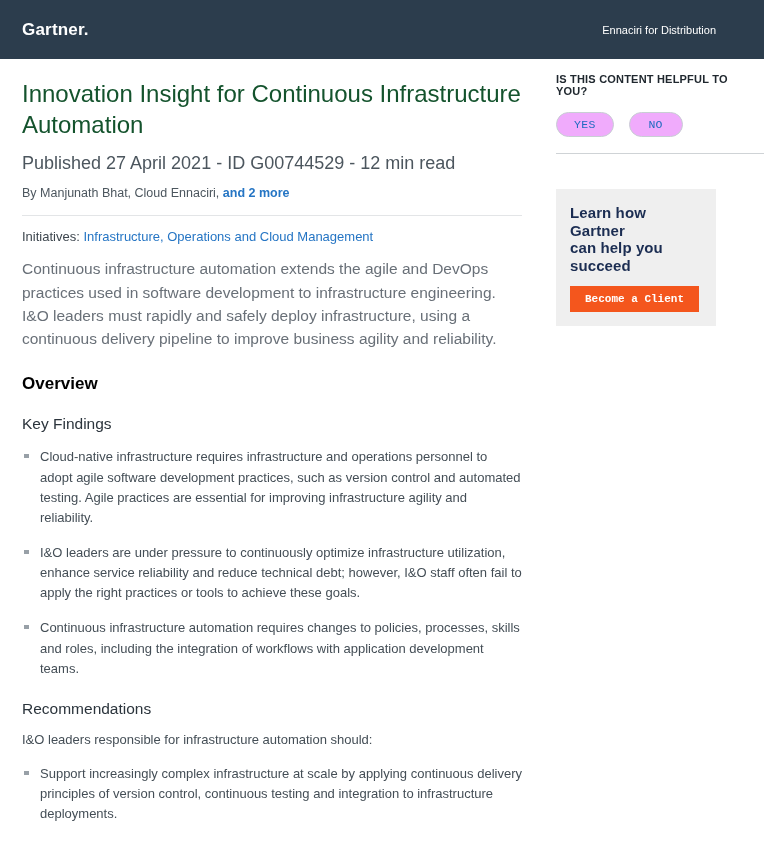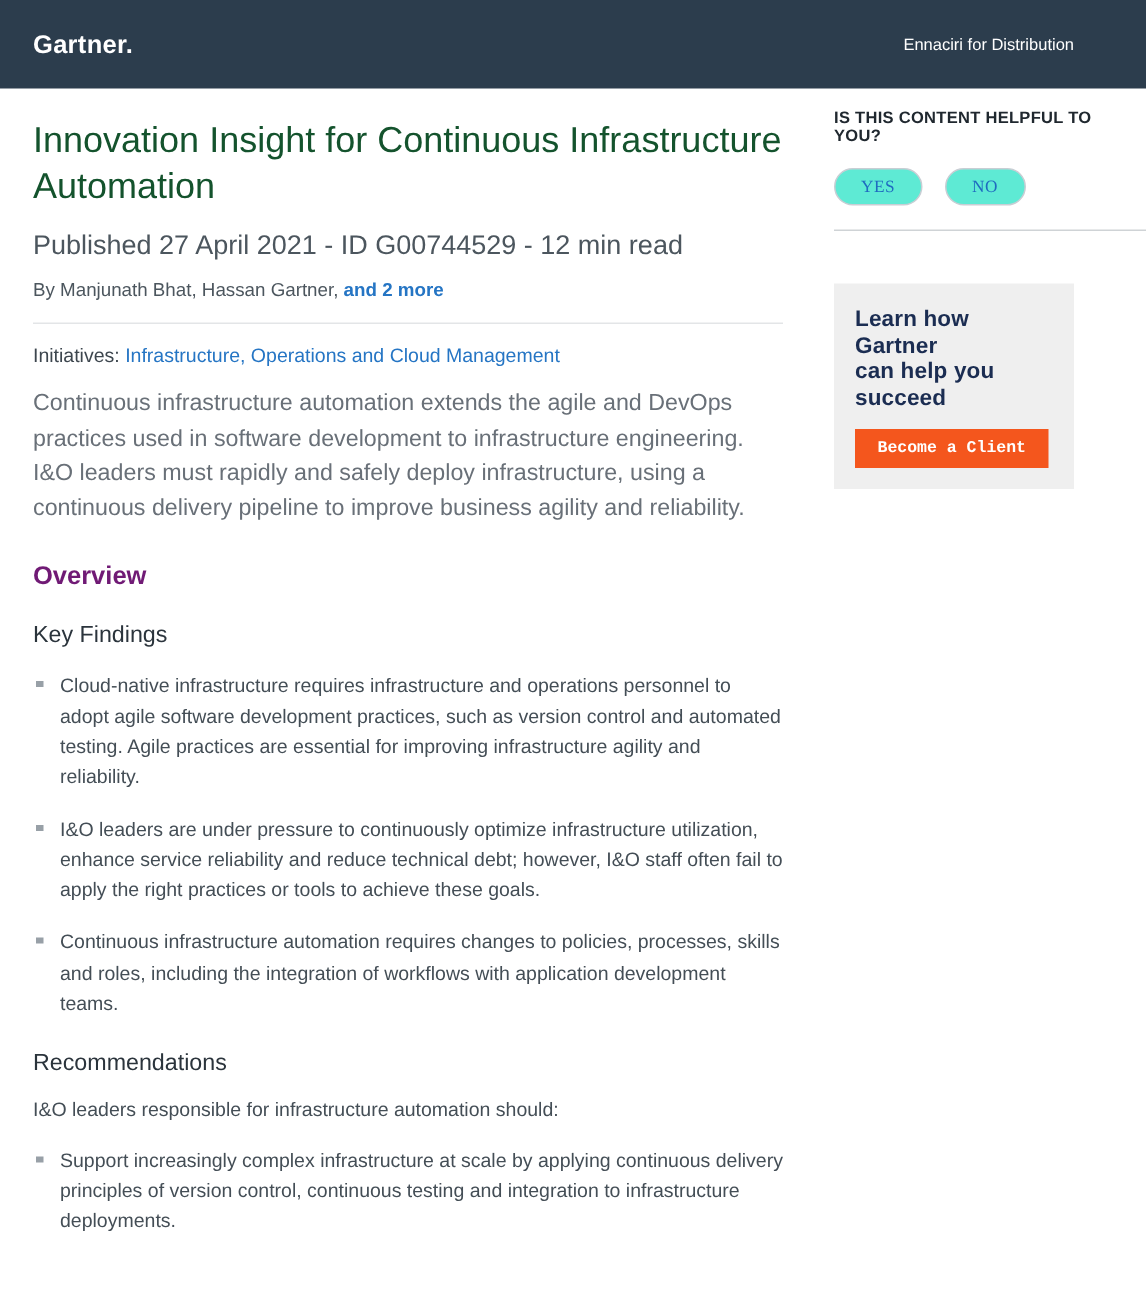--- a/index.html
+++ b/index.html
@@ -84,21 +84,21 @@
   .summary {
     margin-top: 13px;
     font-size: 15.5px;
     line-height: 1.5;
     color: #697078;
   }
   h2.section {
     margin: 24px 0 0 0;
     font-size: 17px;
     font-weight: 700;
-    color: #701a75;
+    color: #000000;
   }
   h3.subsection {
     margin: 21px 0 0 0;
     font-size: 15.5px;
     font-weight: 500;
     color: #2b343c;
   }
   .para {
     margin-top: 12px;
     font-size: 13px;
@@ -134,23 +134,23 @@
     letter-spacing: 0.2px;
     color: #20282f;
   }
   .feedback-buttons { margin-top: 15px; display: flex; gap: 15px; }
   .pill-btn {
     min-width: 54px;
     height: 25px;
     padding: 0 17px;
     border: 1px solid #c8ced4;
     border-radius: 13px;
-    background: #5eead4;
+    background: #f0abfc;
     color: #1f6bc0;
-    font-family: Liberation Serif, serif;
+    font-family: Liberation Mono, monospace;
     font-size: 11.5px;
     letter-spacing: 0.3px;
     cursor: pointer;
     display: inline-flex;
     align-items: center;
     justify-content: center;
   }
   .aside-rule {
     border: none;
     border-top: 1px solid #cfd3d6;
@@ -191,21 +191,21 @@
 </header>
 
 <div class="layout">
 
   <main class="main">
     <h1 class="title">Innovation Insight for Continuous Infrastructure Automation</h1>
 
     <div class="meta">Published 27 April 2021 - ID G00744529 - 12 min read</div>
 
     <div class="byline">
-      <span>By Manjunath Bhat, Hassan Gartner,</span>
+      <span>By Manjunath Bhat, Cloud Ennaciri,</span>
       <span class="link more-link">and 2 more</span>
     </div>
 
     <hr class="rule">
 
     <div class="initiatives">
       <span>Initiatives:</span>
       <span class="link">Infrastructure, Operations and Cloud Management</span>
     </div>
 

